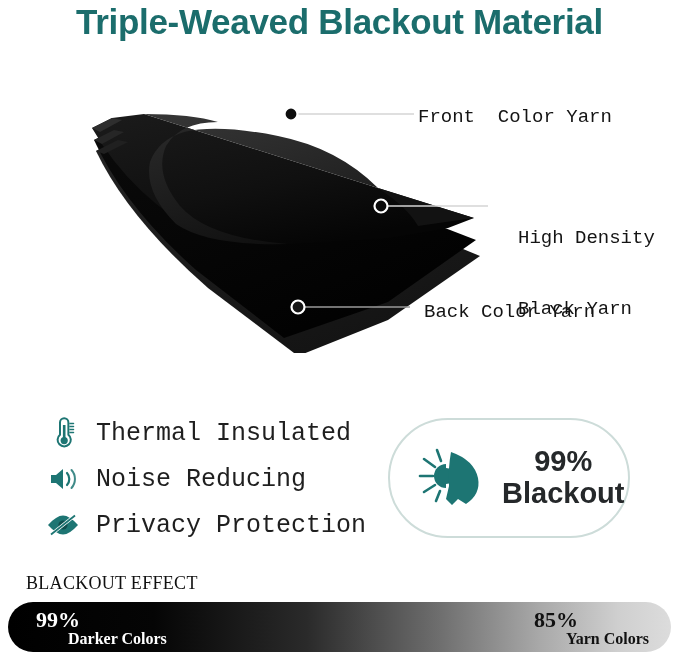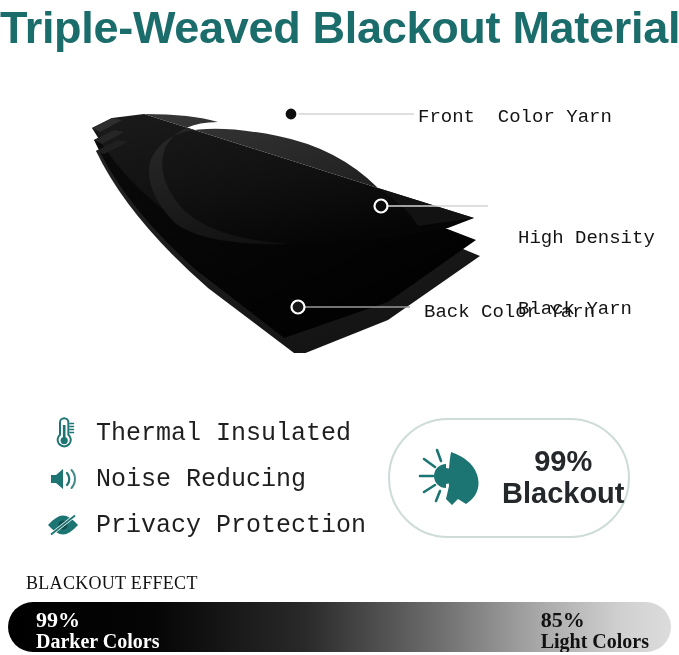--- a/index.html
+++ b/index.html
@@ -18,21 +18,21 @@
 
   
   .page-title {
     position: absolute;
     left: 0;
     top: 2px;
     width: 679px;
     text-align: center;
     font-family: "Liberation Sans", sans-serif;
     font-weight: bold;
-    font-size: 45px;
+    font-size: 35px;
     letter-spacing: -0.3px;
     color: #1b6d6c;
     white-space: nowrap;
   }
 
   
   .fabric-illustration {
     position: absolute;
     left: 88px;
     top: 88px;
@@ -144,21 +144,22 @@
     font-family: "Liberation Serif", serif;
     font-weight: bold;
     white-space: nowrap;
   }
   .bar-end .big {
     display: block;
     font-size: 22px;
   }
   .bar-end .small {
     display: block;
-    font-size: 20px;
+    font-size: 16px;
+    margin-left: 32px;
   }
   .bar-left {
     left: 28px;
     color: #ffffff;
     text-align: left;
   }
   .bar-right {
     right: 22px;
     color: #111111;
   }
@@ -302,15 +303,15 @@
 
 <div class="effect-heading">BLACKOUT EFFECT</div>
 
 <div class="effect-bar">
   <span class="bar-end bar-left">
     <span class="big">99%</span>
     <span class="small">Darker Colors</span>
   </span>
   <span class="bar-end bar-right">
     <span class="big">85%</span>
-    <span class="small">Light Colors</span>
+    <span class="small">Yarn Colors</span>
   </span>
 </div>
 
 </body></html>

